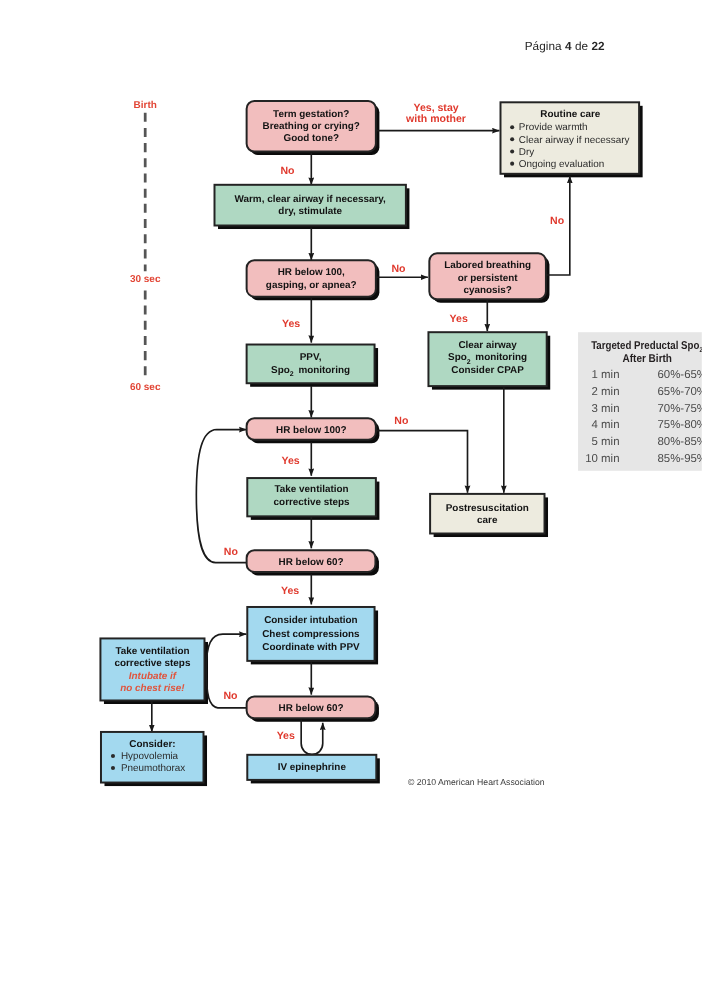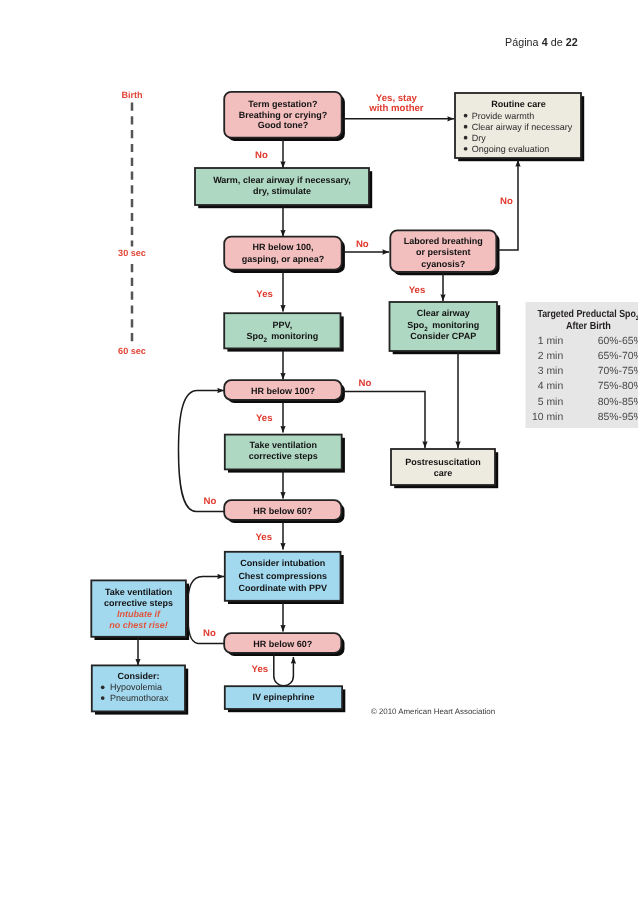--- a/index.html
+++ b/index.html
@@ -1,19 +1,19 @@
 <!DOCTYPE html>
 <html><head>
 <meta charset="utf-8">
 <title>Neonatal Resuscitation Algorithm</title>
 <style>
   html,body{margin:0;padding:0;background:#fff;}
   body{width:638px;height:903px;overflow:hidden;font-family:"Liberation Sans",sans-serif;}
   .page{position:relative;width:638px;height:903px;background:#fff;}
-  .pagenum{position:absolute;left:477px;top:36px;transform:translateZ(0);font-size:10.7px;color:#262626;letter-spacing:0.05px;margin-left:28px;}
+  .pagenum{position:absolute;left:477px;top:36px;transform:translateZ(0);font-size:10.7px;color:#262626;letter-spacing:0.05px;}
   .pagenum b{font-weight:bold;}
   #chart{position:absolute;left:0;top:0;transform:translateZ(0);}
   #chart text{font-family:"Liberation Sans",sans-serif;-webkit-font-smoothing:antialiased;text-rendering:geometricPrecision;}
   .nodetext{font-weight:bold;font-size:9.0px;fill:#131313;}
   .bullettext{font-size:9.0px;fill:#2b2b2b;}
   .headtext{font-weight:bold;font-size:9.0px;fill:#131313;}
   .edgelbl{font-weight:bold;font-size:9.6px;fill:#E03A2E;}
   .timelbl{font-weight:bold;font-size:9.1px;fill:#E24636;}
   .emph{font-weight:bold;font-style:italic;font-size:9.0px;fill:#E0543C;}
   .tbltitle{font-weight:bold;font-size:10.3px;fill:#231f20;}

